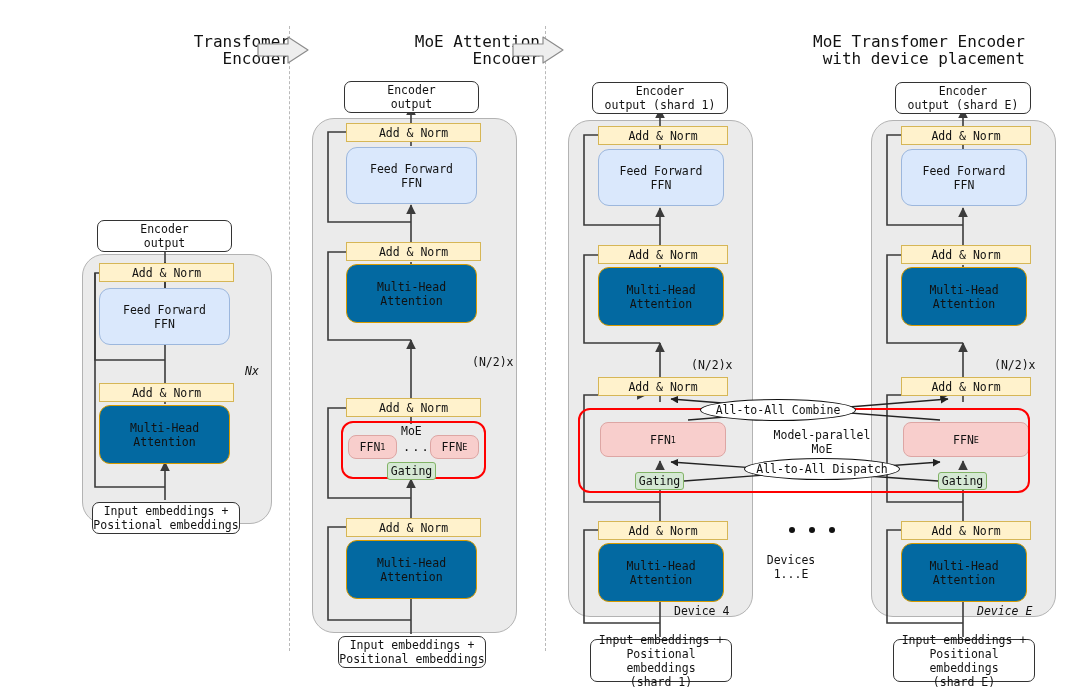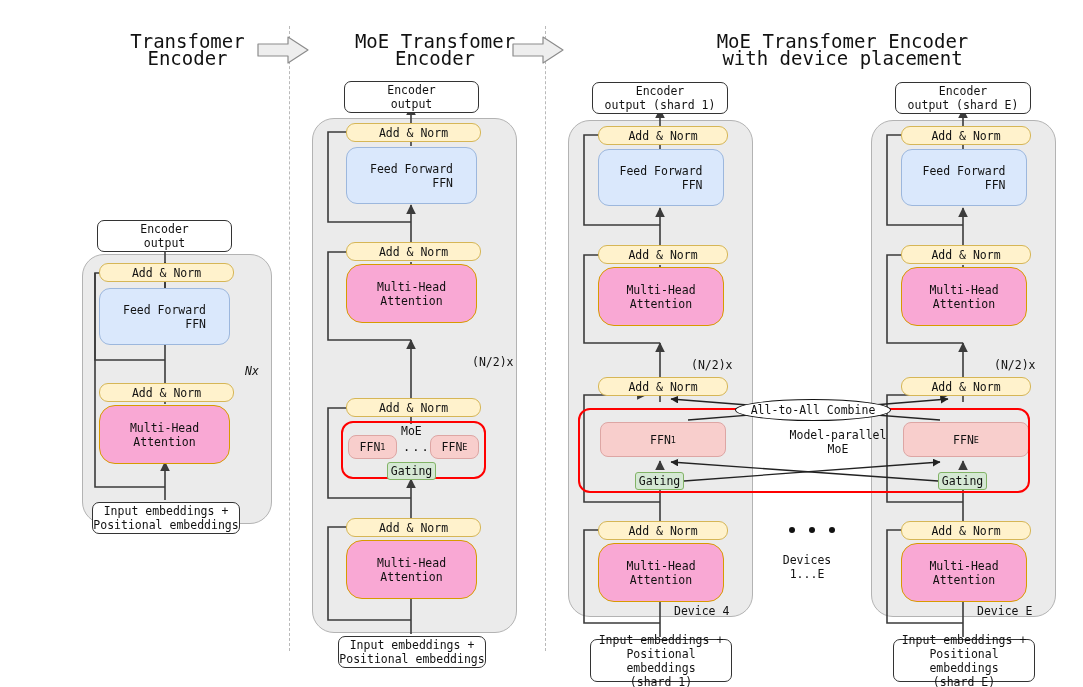--- a/index.html
+++ b/index.html
@@ -3,21 +3,21 @@
 <meta charset="utf-8">
 <style>
   html,body{margin:0;padding:0;background:#ffffff;}
   body{width:1083px;height:687px;position:relative;overflow:hidden;
        font-family:"DejaVu Sans Mono","Liberation Mono",monospace;
        color:#000;}
   #root{position:absolute;left:0;top:0;width:1083px;height:687px;}
 
   
   .title{
-    position:absolute;text-align:center;font-size:19px;line-height:17px;
+    position:absolute;text-align:right;font-size:16px;line-height:17px;
     letter-spacing:0px;color:#111;white-space:pre-line;
   }
 
   
   .vsep{position:absolute;width:0;border-left:1px dashed #b9b9b9;}
 
   
   .enc-container{
     position:absolute;background:#ebebeb;border:1px solid #b3b3b3;
     border-radius:22px;box-sizing:border-box;
@@ -26,23 +26,23 @@
     position:absolute;font-size:11.5px;color:#111;white-space:nowrap;
   }
 
   
   .node{
     position:absolute;box-sizing:border-box;display:flex;
     align-items:center;justify-content:center;text-align:center;
     font-size:11.5px;line-height:14px;white-space:pre-line;color:#111;
   }
   .n-white{background:#ffffff;border:1px solid #333333;border-radius:7px;}
-  .n-addnorm{background:#fff2cc;border:1px solid #d6b656;border-radius:9px;}
-  .n-attn{background:#f9a8d4;border:1.6px solid #d79b00;border-radius:16px;}
-  .n-ffn{background:#dae8fc;border:1.4px solid #9cb7dd;border-radius:11px;text-align:right;}
+  .n-addnorm{background:#fff2cc;border:1px solid #d6b656;border-radius:0;}
+  .n-attn{background:#0369a1;border:1.6px solid #d79b00;border-radius:11px;}
+  .n-ffn{background:#dae8fc;border:1.4px solid #9cb7dd;border-radius:11px;}
   .n-expert{background:#f8cecc;border:1.3px solid #dda6a4;border-radius:8px;}
   .n-gating{background:#d5e8d4;border:1px solid #82b366;border-radius:3px;
             font-size:11.5px;}
 
   
   .moe-outline{
     position:absolute;border:2.2px solid #ff0000;border-radius:12px;
     box-sizing:border-box;background:transparent;pointer-events:none;
   }
   .moe-label{position:absolute;font-size:11.5px;color:#111;white-space:nowrap;}
@@ -53,38 +53,38 @@
     position:absolute;background:#ffffff;border:1px solid #111;
     border-radius:50%;display:flex;align-items:center;justify-content:center;
     font-size:11.5px;color:#111;white-space:nowrap;box-sizing:border-box;
   }
 
   
   .bigdots{position:absolute;display:flex;gap:14px;}
   .bigdots i{display:block;width:6px;height:6px;border-radius:50%;background:#111;}
 
   .plaintext{position:absolute;font-size:11.5px;line-height:14px;
-             text-align:center;color:#111;white-space:pre-line;margin-left:16px;}
+             text-align:center;color:#111;white-space:pre-line;}
 
   svg{position:absolute;left:0;top:0;overflow:visible;}
   .wire{stroke:#3b3b3b;stroke-width:1.6;fill:none;}
   .wire-thin{stroke:#222;stroke-width:1.3;fill:none;}
   sub{font-size:8.5px;vertical-align:-2px;}
 </style>
 </head>
 <body>
 
 <div id="root">
 
   <div class="vsep" style="left:289px;top:26px;height:625px;"></div>
   <div class="vsep" style="left:545px;top:26px;height:625px;"></div>
 
   <div class="title" style="left:85px;top:33px;width:205px;">Transfomer
 Encoder</div>
-  <div class="title" style="left:330px;top:33px;width:210px;">MoE Transfomer
+  <div class="title" style="left:330px;top:33px;width:210px;">MoE Attention
 Encoder</div>
   <div class="title" style="left:660px;top:33px;width:365px;">MoE Transfomer Encoder
 with device placement</div>
 
   <svg width="1083" height="687">
     <g>
       <path d="M258,44 L288,44 L288,37 L308,50 L288,63 L288,56 L258,56 Z" fill="#eeeeee" stroke="#8c8c8c" stroke-width="1.2" stroke-linejoin="round"></path>
     </g>
     <g>
       <path d="M513,44 L543,44 L543,37 L563,50 L543,63 L543,56 L513,56 Z" fill="#eeeeee" stroke="#8c8c8c" stroke-width="1.2" stroke-linejoin="round"></path>
@@ -249,21 +249,21 @@
 
   <div class="node n-attn" style="left:598px;top:543px;width:126px;height:59px;">Multi-Head
 Attention</div>
 
   <div class="node n-white" style="left:590px;top:639px;width:142px;height:43px;">Input embeddings +
 Positional embeddings
 (shard 1)</div>
 
   <div class="enc-container" style="left:871px;top:120px;width:185px;height:497px;"></div>
   <div class="enc-label" style="left:994px;top:358px;">(N/2)x</div>
-  <div class="enc-label" style="left:977px;top:604px;">Device E</div>
+  <div class="enc-label" style="left:977px;top:604px;font-style:italic;">Device E</div>
 
   <svg width="1083" height="687">
     <path class="wire" d="M963,637 L963,583" marker-end="url(#ah)"></path>
     <path class="wire" d="M963,522 L963,538"></path>
     <path class="wire" d="M963,623 L887,623 L887,530 L949,530" marker-end="url(#ah)"></path>
     <path class="wire" d="M963,522 L963,490"></path>
     <path class="wire" d="M963,502 L887,502 L887,395 L949,395" marker-end="url(#ah)"></path>
     <path class="wire" d="M963,402 L963,343" marker-end="url(#ah)"></path>
     <path class="wire" d="M963,325 L963,265"></path>
     <path class="wire" d="M963,343 L887,343 L887,255 L949,255" marker-end="url(#ah)"></path>
@@ -312,22 +312,23 @@
     <path class="wire-thin" d="M938,481 L671,462" marker-end="url(#ah2)"></path>
 
     <path class="wire" d="M660,470 L660,461" marker-end="url(#ah)"></path>
     <path class="wire" d="M963,470 L963,461" marker-end="url(#ah)"></path>
 
     <path class="wire-thin" d="M688,420 L948,399" marker-end="url(#ah2)"></path>
 
     <path class="wire-thin" d="M940,420 L671,399" marker-end="url(#ah2)"></path>
   </svg>
 
-  <div class="a2a" style="left:735px;top:399px;width:156px;height:22px;">All-to-All Combine</div>
-
+  <div class="a2a" style="left:700px;top:399px;width:156px;height:22px;">All-to-All Combine</div>
+
+  <div class="a2a" style="left:744px;top:458px;width:156px;height:22px;">All-to-All Dispatch</div>
 
   <div class="plaintext" style="left:752px;top:428px;width:140px;">Model-parallel
 MoE</div>
 
   <div class="bigdots" style="left:789px;top:527px;">
       <i></i>
       <i></i>
       <i></i>
     </div>
   <div class="plaintext" style="left:741px;top:553px;width:100px;">Devices

